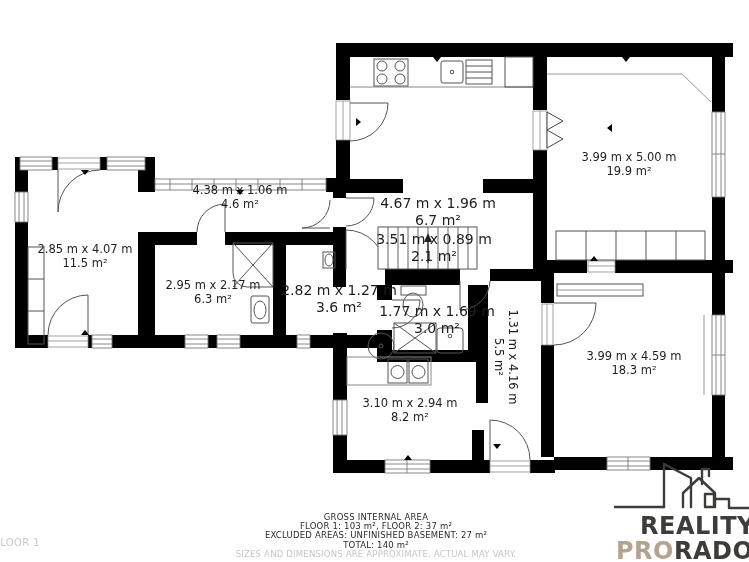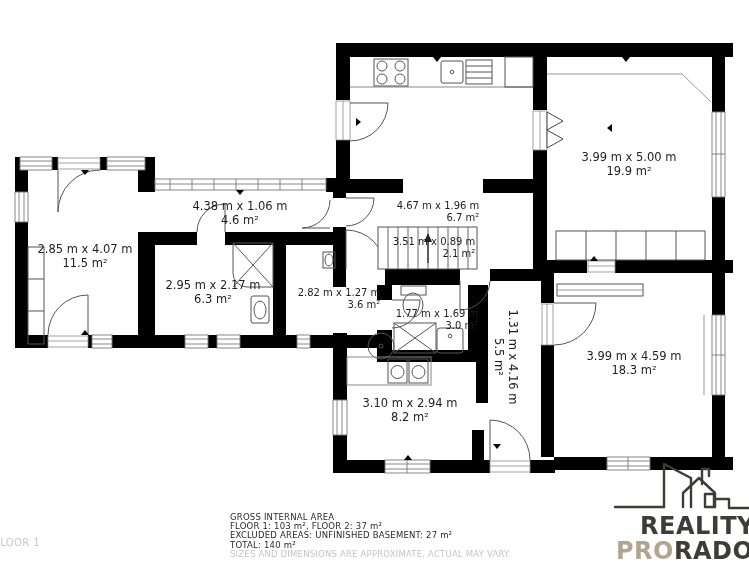--- a/index.html
+++ b/index.html
@@ -3,23 +3,23 @@
 <meta charset="utf-8">
 <style>
   html,body{margin:0;padding:0;background:#ffffff;}
   .stage{position:relative;width:749px;height:562px;background:#fff;overflow:hidden;
          font-family:"DejaVu Sans","Liberation Sans",sans-serif;}
   .stage svg{position:absolute;left:0;top:0;}
   .rl{position:absolute;transform:translate(-50%,-50%);text-align:center;color:#1e1e1e;
       line-height:1.2;white-space:nowrap;}
   .rl .a{display:block;}
   .f11{font-size:11.5px;}
-  .f10{font-size:10px;text-align:right;}
+  .f10{font-size:14px;}
   .vert{transform:translate(-50%,-50%) rotate(90deg);}
-  .footer{position:absolute;left:230px;top:513px;width:292px;
+  .footer{position:absolute;left:230px;top:513px;width:292px;text-align:center;
           font-size:8.5px;line-height:9.2px;color:#2a2a2a;letter-spacing:.2px;}
   .footer .disc{color:#c6c6ca;}
   .floor-tag{position:absolute;left:-6px;top:537px;font-size:10px;color:#c9c9cd;letter-spacing:.4px;}
   .logo-text1{position:absolute;top:514px;left:640px;width:108px;text-align:center;
               font-weight:bold;font-size:24px;letter-spacing:.5px;color:#3e3c39;line-height:25px;}
   .logo-text2{position:absolute;top:539px;left:616px;font-weight:bold;font-size:24px;
               letter-spacing:.5px;color:#3e3c39;line-height:25px;white-space:nowrap;}
   .logo-text2 .accent{color:#b3a491;}
 </style>
 </head>
@@ -217,21 +217,21 @@
     <polygon points="493,444 501,444 497,449"></polygon>
     <polygon points="356,118 356,126 361,122"></polygon>
     <polygon points="612,124 612,132 607,128"></polygon>
   </g>
 </svg>
 
 <div class="rl f11" style="left:629px;top:165px"><span>3.99 m x 5.00 m</span><span class="a">19.9 m²</span></div>
 <div class="rl f10" style="left:438px;top:212px"><span>4.67 m x 1.96 m</span><span class="a">6.7 m²</span></div>
 <div class="rl f10" style="left:434px;top:248px"><span>3.51 m x 0.89 m</span><span class="a">2.1 m²</span></div>
 <div class="rl f11" style="left:85px;top:257px"><span>2.85 m x 4.07 m</span><span class="a">11.5 m²</span></div>
-<div class="rl f11" style="left:240px;top:214px"><span>4.38 m x 1.06 m</span><span class="a">4.6 m²</span></div>
+<div class="rl f11" style="left:240px;top:198px"><span>4.38 m x 1.06 m</span><span class="a">4.6 m²</span></div>
 <div class="rl f11" style="left:213px;top:293px"><span>2.95 m x 2.17 m</span><span class="a">6.3 m²</span></div>
 <div class="rl f10" style="left:339px;top:299px"><span>2.82 m x 1.27 m</span><span class="a">3.6 m²</span></div>
 <div class="rl f10" style="left:437px;top:320px"><span>1.77 m x 1.69 m</span><span class="a">3.0 m²</span></div>
 <div class="rl f11 vert" style="left:505px;top:357px"><span>1.31 m x 4.16 m</span><span class="a">5.5 m²</span></div>
 <div class="rl f11" style="left:410px;top:411px"><span>3.10 m x 2.94 m</span><span class="a">8.2 m²</span></div>
 <div class="rl f11" style="left:634px;top:364px"><span>3.99 m x 4.59 m</span><span class="a">18.3 m²</span></div>
 
 <div class="footer">
   <div>GROSS INTERNAL AREA</div>
   <div>FLOOR 1: 103 m², FLOOR 2: 37 m²</div>

